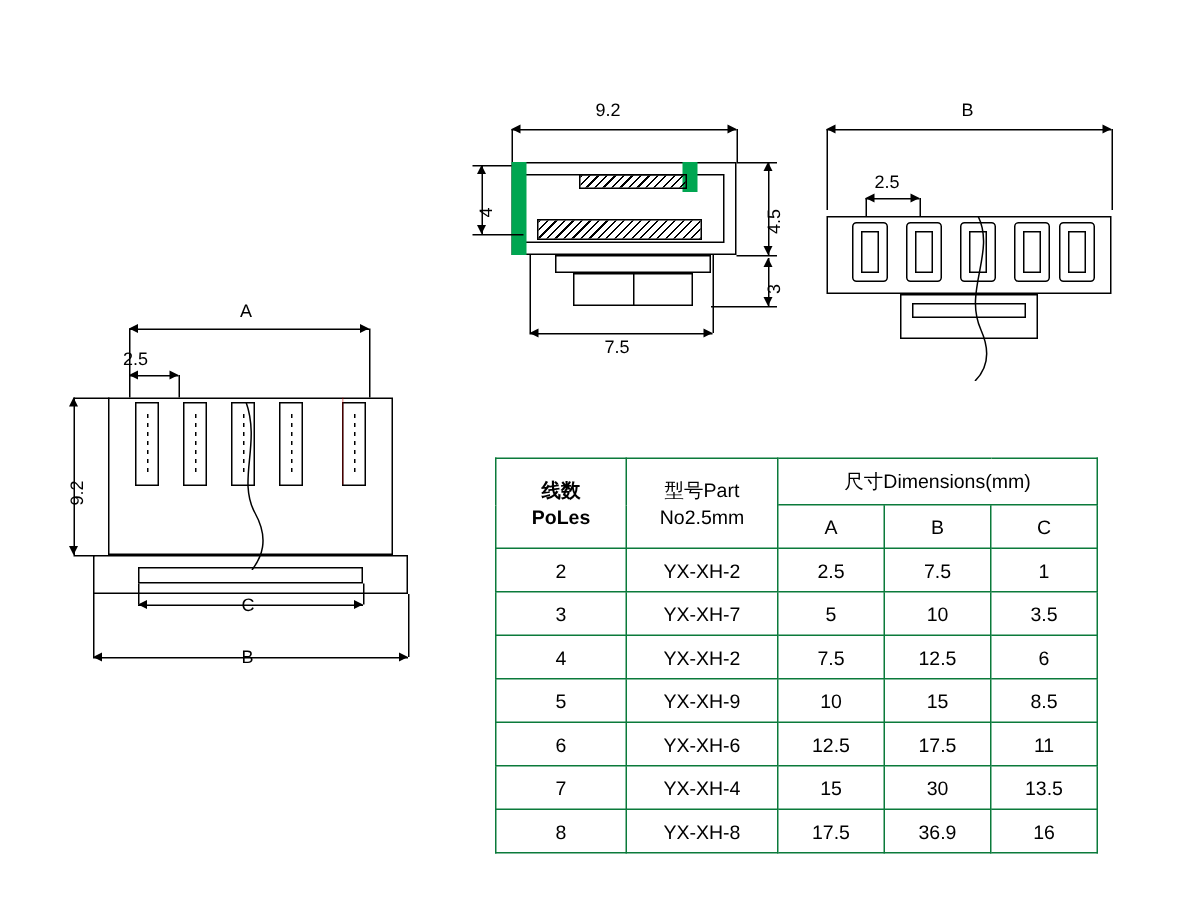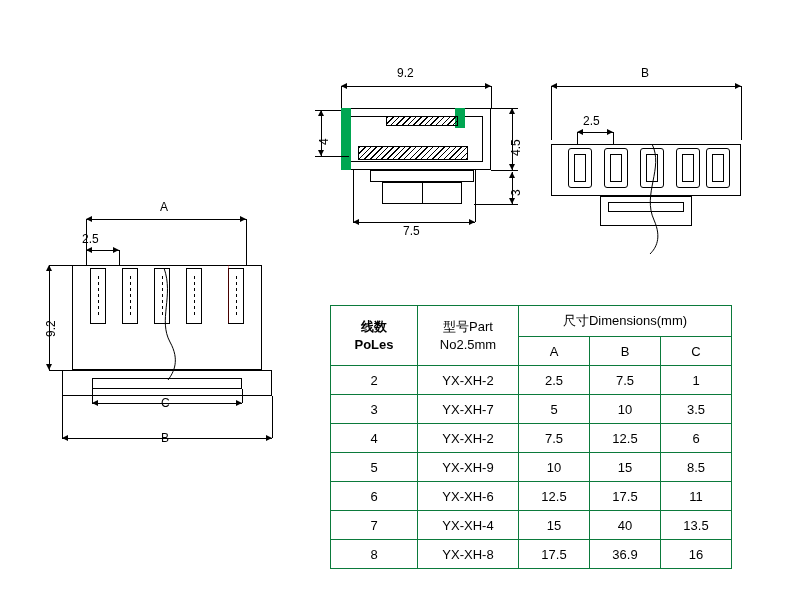--- a/index.html
+++ b/index.html
@@ -313,21 +313,21 @@
         <td class="poles">6</td>
         <td class="part">YX-XH-6</td>
         <td>12.5</td>
         <td>17.5</td>
         <td>11</td>
       </tr>
       <tr>
         <td class="poles">7</td>
         <td class="part">YX-XH-4</td>
         <td>15</td>
-        <td>40</td>
+        <td>30</td>
         <td>13.5</td>
       </tr>
       <tr>
         <td class="poles">8</td>
         <td class="part">YX-XH-8</td>
         <td>17.5</td>
         <td>36.9</td>
         <td>16</td>
       </tr>
     </tbody>

